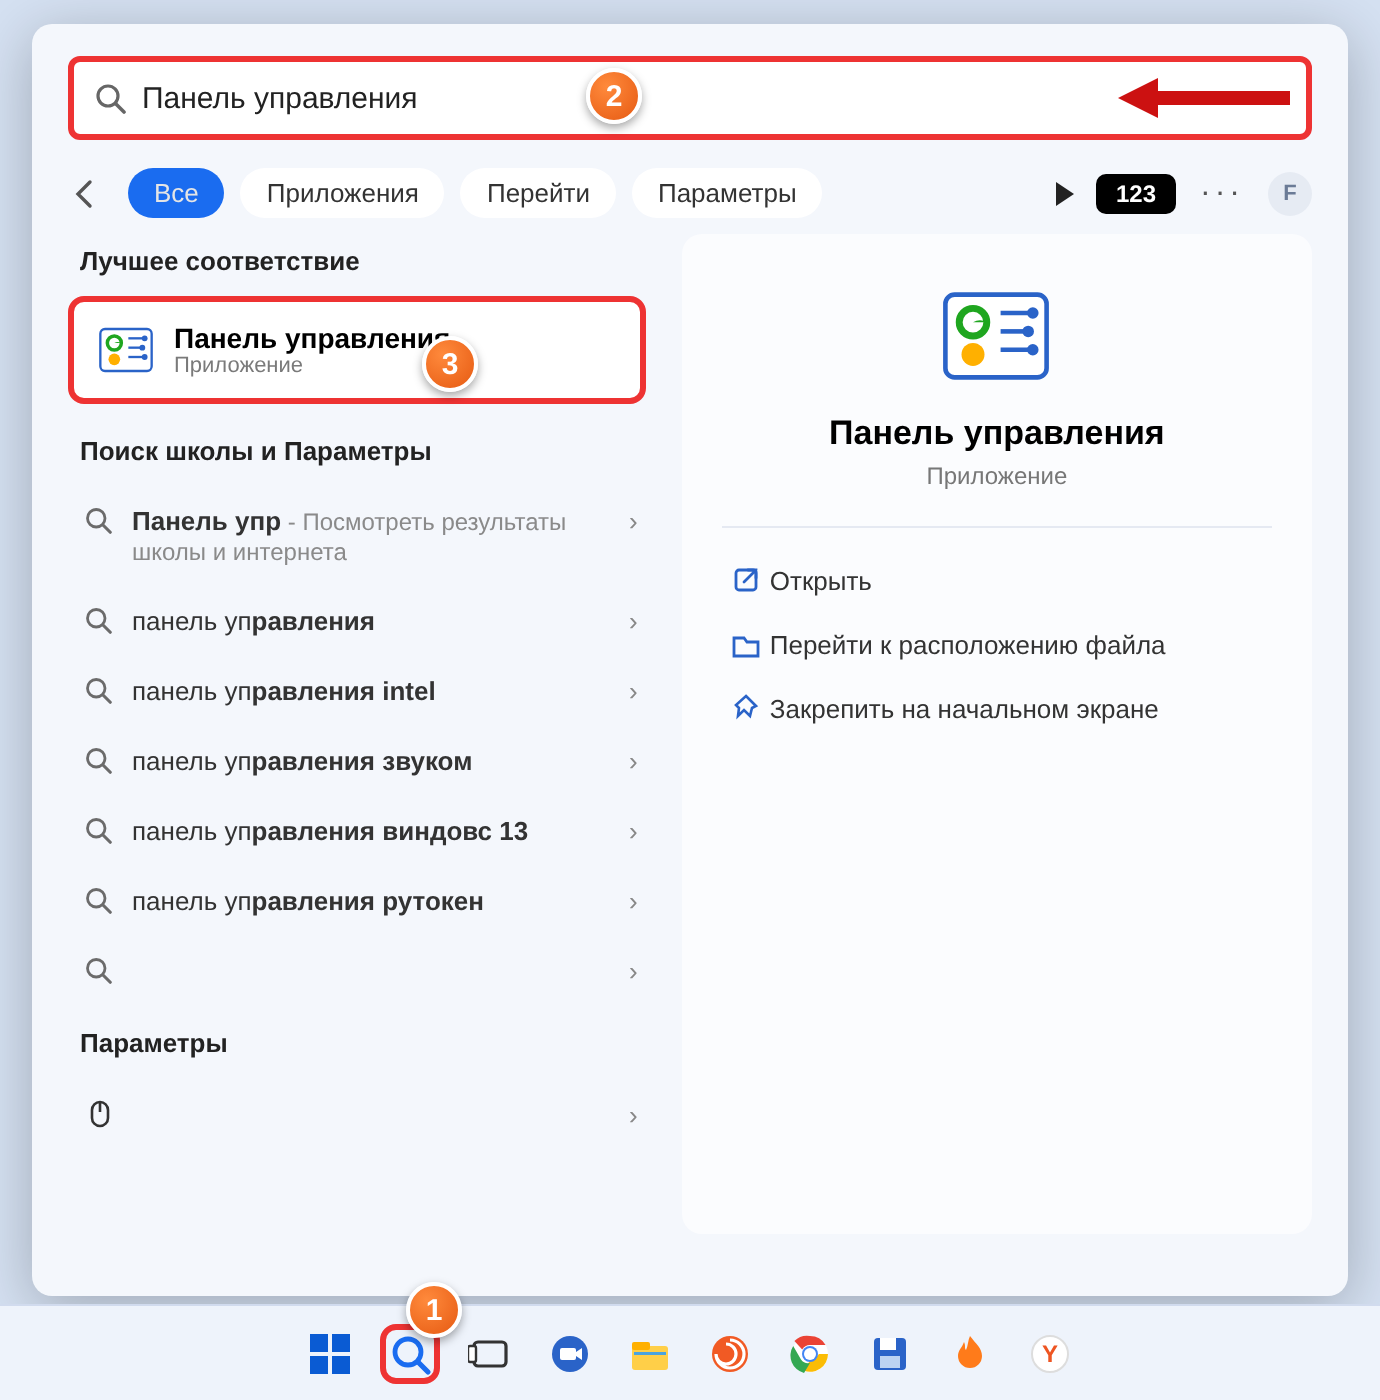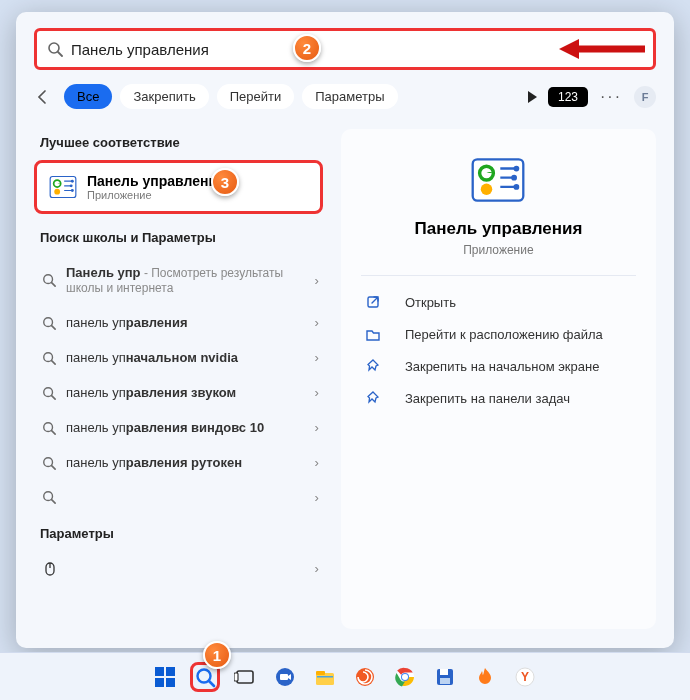--- a/index.html
+++ b/index.html
@@ -8,50 +8,50 @@
 
   .search-bar { position: relative; background: #fff; border-radius: 6px; height: 42px; display: flex; align-items: center; padding: 0 10px; border: 3px solid #e33; }
   .search-bar .mag { width: 16px; height: 16px; margin-right: 8px; color: #666; }
   .search-bar input { border: 0; outline: 0; font-size: 15px; flex: 1; background: transparent; color: #222; }
   .search-bar .arrow-anno { position: absolute; right: 6px; top: 50%; transform: translateY(-50%); display: flex; align-items: center; }
   .arrow-anno svg { width: 90px; height: 30px; }
 
   .tabs { display: flex; align-items: center; gap: 8px; margin-top: 14px; }
   .tab-back { width: 18px; height: 18px; color: #555; margin-right: 4px; }
   .tab { background: #fff; border-radius: 16px; padding: 5px 13px; font-size: 13px; color: #333; cursor: pointer; }
-  .tab.active { background: #1a6cf0; color: #000000; }
+  .tab.active { background: #1a6cf0; color: #e5e5e5; }
   .tabs .spacer { flex: 1; }
   .play { width: 16px; height: 16px; color: #222; }
-  .badge123 { background: #000; color: #fff; font-size: 12px; border-radius: 5px; padding: 3px 10px; }
+  .badge123 { background: #000; color: #fff; font-size: 12px; border-radius: 5px; padding: 3px 10px; font-weight: bold; }
   .more { font-size: 16px; color: #555; letter-spacing: 2px; padding: 0 4px; }
   .avatar { width: 22px; height: 22px; border-radius: 50%; background: #e6ebf3; color: #6b7b96; display: flex; align-items: center; justify-content: center; font-size: 11px; font-weight: 600; }
 
-  .body { display: flex; gap: 18px; margin-top: 20px; height: calc(100% - 110px); }
+  .body { display: flex; gap: 18px; margin-top: 8px; height: calc(100% - 110px); }
   .left { flex: 1.05; overflow: hidden; }
   .right { flex: 1; background: #fbfcfe; border-radius: 10px; padding: 28px 20px 20px; }
 
   .sect { font-size: 13px; font-weight: 600; margin: 6px 0 10px 6px; color: #222; }
   .best { background: #fff; border-radius: 8px; padding: 10px 12px; display: flex; align-items: center; gap: 10px; border: 3px solid #e33; position: relative; }
   .cp-icon { width: 28px; height: 28px; }
   .best .tl { font-size: 14px; font-weight: 600; }
   .best .sub { font-size: 11px; color: #7a7a7a; }
 
-  .row { display: flex; align-items: center; gap: 10px; padding: 10px 8px; font-size: 13px; color: #333; position: relative; }
+  .row { display: flex; align-items: flex-start; gap: 10px; padding: 10px 8px; font-size: 13px; color: #333; position: relative; }
   .row .mag { width: 14px; height: 14px; color: #6b6b6b; flex-shrink: 0; }
   .row .chev { position: absolute; right: 4px; color: #888; font-size: 13px; }
   .row .txt b { font-weight: 600; }
   .row .hint { color: #8a8a8a; font-size: 12px; }
   .settings-ic { width: 16px; height: 16px; }
   .row.mouse { line-height: 1.35; padding-right: 24px; }
 
   .right .bigicon { display: flex; justify-content: center; margin-bottom: 16px; }
   .right h3 { text-align: center; font-size: 17px; font-weight: 600; }
   .right .sub { text-align: center; font-size: 12px; color: #777; margin-top: 4px; margin-bottom: 18px; }
   .right hr { border: 0; border-top: 1px solid #e5e9f2; margin: 6px 0 10px; }
-  .action { display: flex; align-items: center; gap: 24px; padding: 8px 4px; font-size: 13px; color: #333; cursor: pointer; }
+  .action { display: flex; align-items: center; gap: 4px; padding: 8px 4px; font-size: 13px; color: #333; cursor: pointer; }
   .action .ic { width: 16px; height: 16px; color: #2a63c8; flex-shrink: 0; }
 
   
   .taskbar { position: absolute; left: 0; right: 0; bottom: 0; height: 48px; background: #eef3fb; display: flex; align-items: center; justify-content: center; gap: 10px; border-top: 1px solid #d1dbee; }
   .tb { width: 30px; height: 30px; border-radius: 6px; display: flex; align-items: center; justify-content: center; position: relative; }
   .tb svg { width: 22px; height: 22px; }
   .tb.search-tb { border: 3px solid #e33; border-radius: 8px; }
 
   
   .bullet { position: absolute; width: 28px; height: 28px; border-radius: 50%; background: radial-gradient(circle at 35% 30%, #ff8a3c, #e65a12); border: 2px solid #fff; color: #fff; font-weight: 700; font-size: 15px; display: flex; align-items: center; justify-content: center; box-shadow: 0 2px 5px rgba(0,0,0,.35); z-index: 50; }
@@ -125,21 +125,21 @@
           <polygon points="2,15 22,5 22,25" fill="#c11"></polygon>
         </svg>
     </div>
   </div>
 
   <div class="tabs">
     <svg class="tab-back" viewBox="0 0 18 18">
         <use href="#back"></use>
       </svg>
     <div class="tab active">Все</div>
-    <div class="tab">Закрепить</div>
+    <div class="tab">Приложения</div>
     <div class="tab">Перейти</div>
     <div class="tab">Параметры</div>
     <div class="spacer"></div>
     <svg class="play" viewBox="0 0 16 16">
         <use href="#play"></use>
       </svg>
     <div class="badge123">123</div>
     <div class="more">···</div>
     <div class="avatar">F</div>
   </div>
@@ -170,35 +170,35 @@
         <svg class="mag" viewBox="0 0 16 16">
             <use href="#mag"></use>
           </svg>
         <span class="txt"><span>панель уп</span><b>равления</b></span>
         <span class="chev">›</span>
       </div>
       <div class="row">
         <svg class="mag" viewBox="0 0 16 16">
             <use href="#mag"></use>
           </svg>
-        <span class="txt"><span>панель уп</span><b>начальном nvidia</b></span>
+        <span class="txt"><span>панель уп</span><b>равления intel</b></span>
         <span class="chev">›</span>
       </div>
       <div class="row">
         <svg class="mag" viewBox="0 0 16 16">
             <use href="#mag"></use>
           </svg>
         <span class="txt"><span>панель уп</span><b>равления звуком</b></span>
         <span class="chev">›</span>
       </div>
       <div class="row">
         <svg class="mag" viewBox="0 0 16 16">
             <use href="#mag"></use>
           </svg>
-        <span class="txt"><span>панель уп</span><b>равления виндовс 10</b></span>
+        <span class="txt"><span>панель уп</span><b>равления виндовс 13</b></span>
         <span class="chev">›</span>
       </div>
       <div class="row">
         <svg class="mag" viewBox="0 0 16 16">
             <use href="#mag"></use>
           </svg>
         <span class="txt"><span>панель уп</span><b>равления рутокен</b></span>
         <span class="chev">›</span>
       </div>
       <div class="row">
@@ -237,26 +237,20 @@
             <use href="#folder"></use>
           </svg>
         <span>Перейти к расположению файла</span>
       </div>
       <div class="action">
         <svg class="ic" viewBox="0 0 16 16">
             <use href="#pin"></use>
           </svg>
         <span>Закрепить на начальном экране</span>
       </div>
-      <div class="action">
-        <svg class="ic" viewBox="0 0 16 16">
-            <use href="#pin"></use>
-          </svg>
-        <span>Закрепить на панели задач</span>
-      </div>
     </div>
   </div>
 </div>
 
 <div class="taskbar">
   <div class="tb">
       <svg viewBox="0 0 22 22">
         <use href="#winlogo"></use>
       </svg>
     </div>

